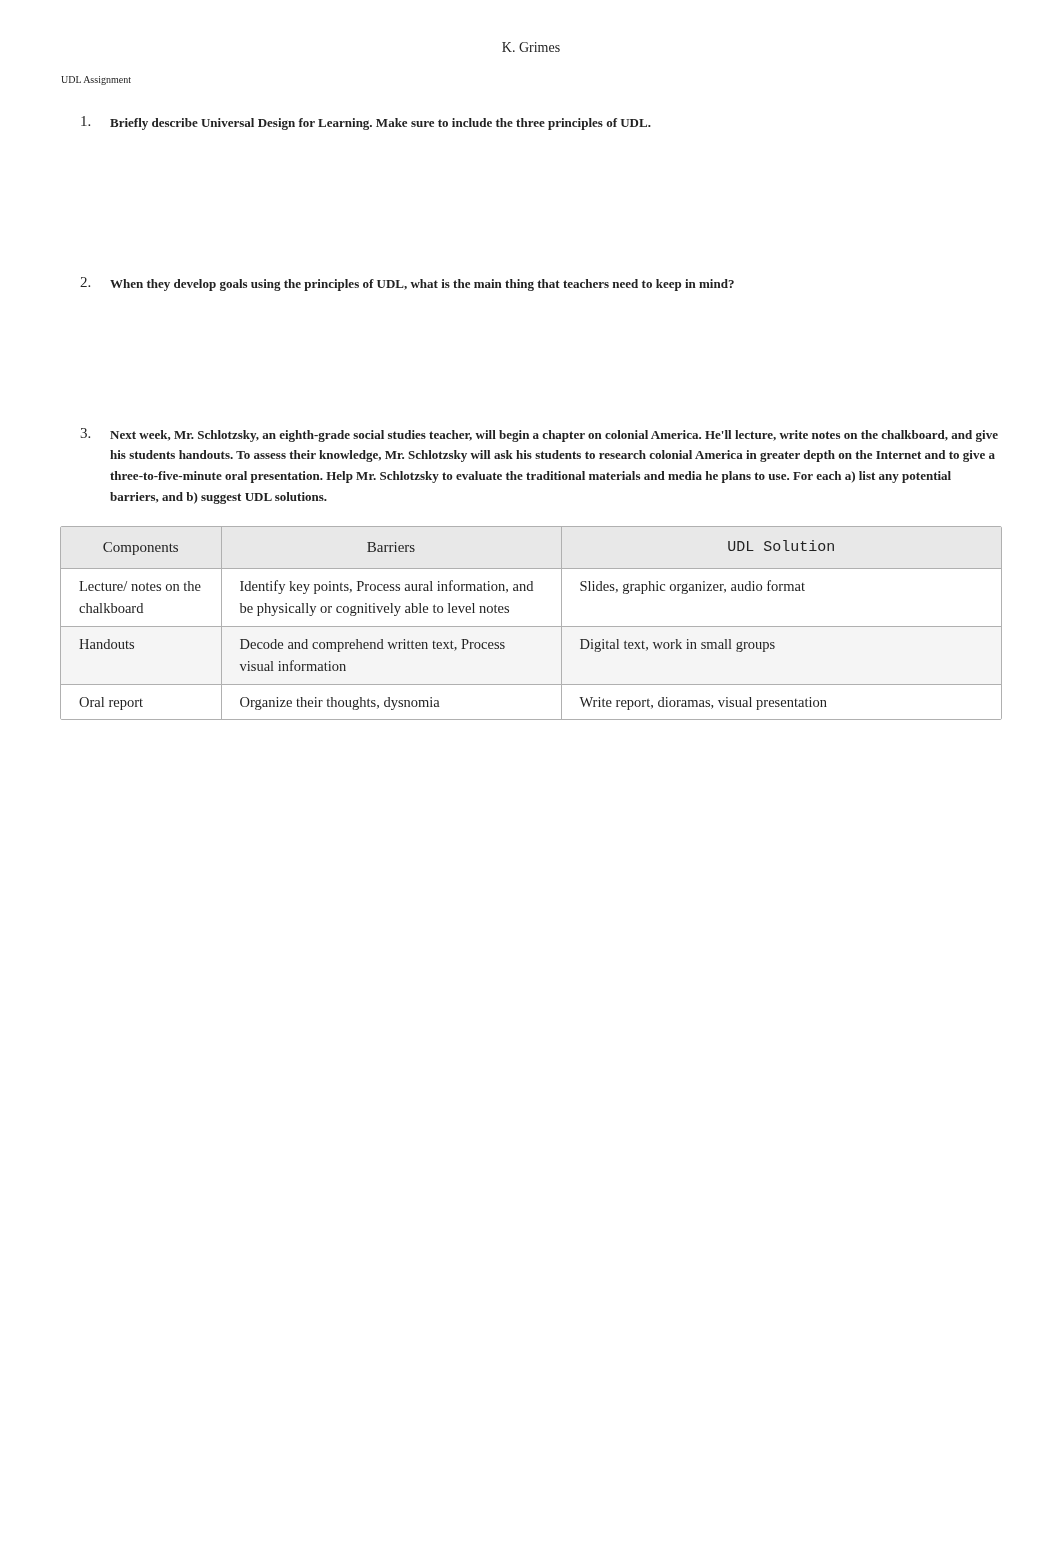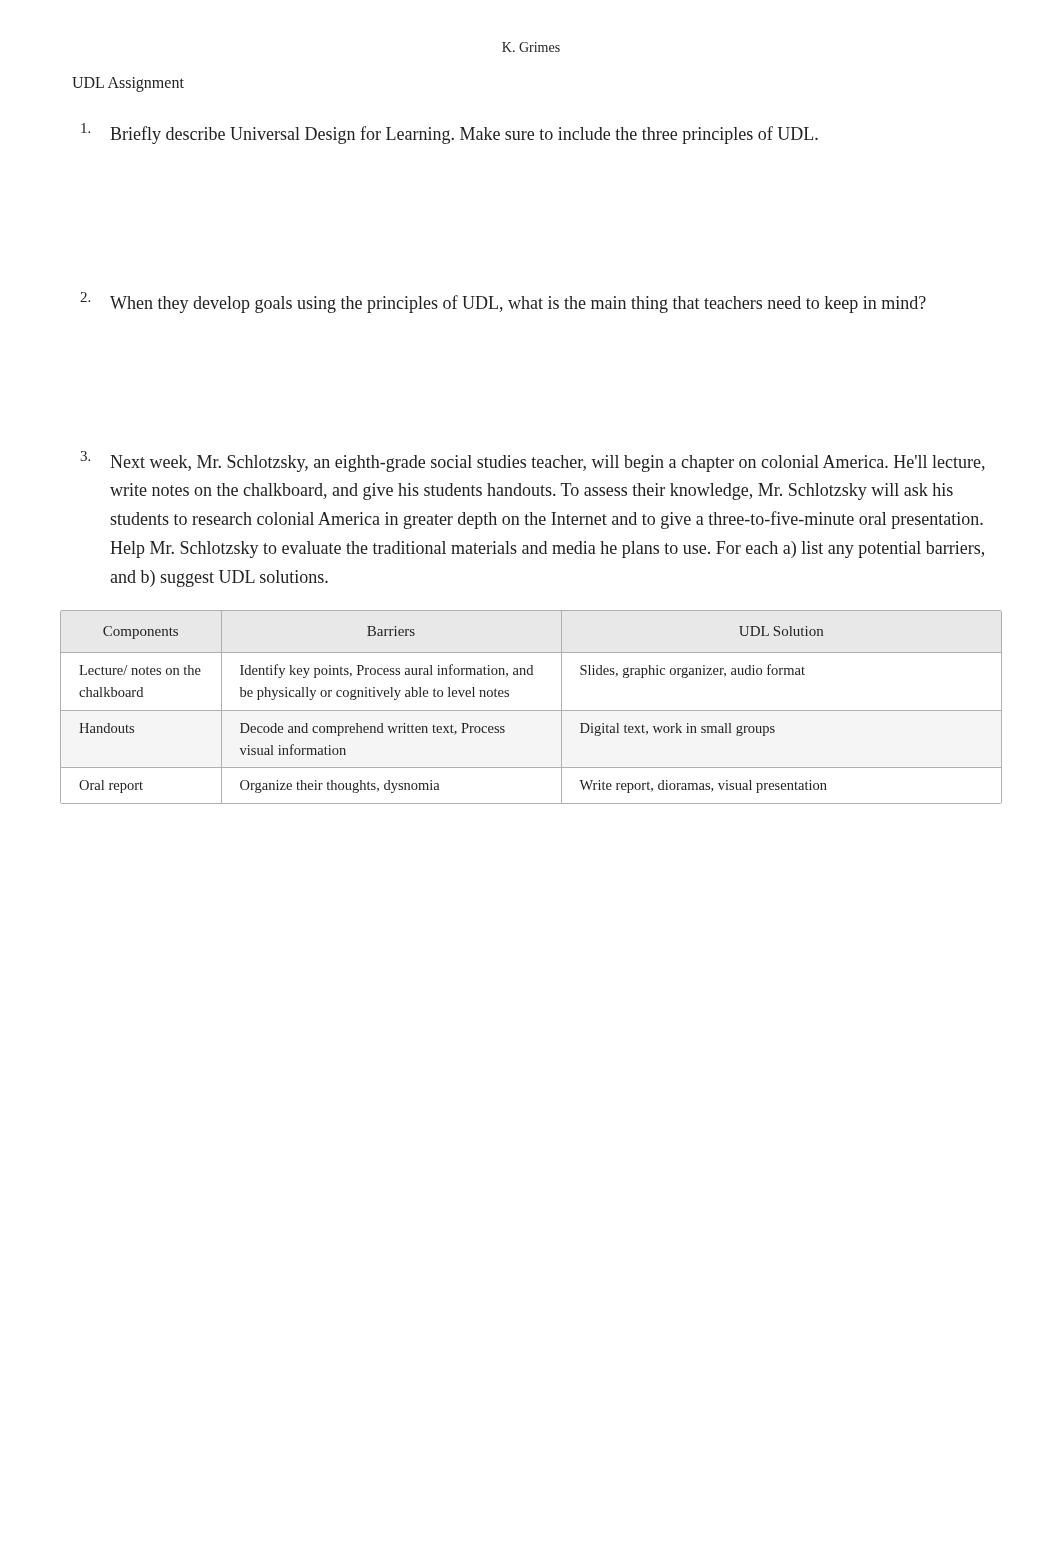--- a/index.html
+++ b/index.html
@@ -18,44 +18,45 @@
       padding: 40px 60px 60px 60px;
     }
 
     .header-right {
       text-align: center;
       font-size: 14px;
       margin-bottom: 18px;
     }
 
     .page-title {
-      font-size: 16px;
+      font-size: 10px;
       margin-bottom: 28px;
-      margin-left: 12px;
+      margin-left: 1px;
     }
 
     .question-block {
       margin-bottom: 0;
     }
 
     .question-item {
       display: flex;
       margin-bottom: 10px;
       padding-left: 20px;
     }
 
     .question-number {
       min-width: 30px;
       font-size: 15px;
     }
 
     .question-text {
-      font-size: 18px;
+      font-size: 13px;
       line-height: 1.6;
       flex: 1;
+      font-weight: bold;
     }
 
     .spacer {
       height: 130px;
     }
 
     .spacer-medium {
       height: 120px;
     }
 
@@ -116,20 +117,21 @@
     .col-components {
       width: 160px;
     }
 
     .col-barriers {
       width: 340px;
     }
 
     .col-udl {
       width: auto;
+      font-family: Liberation Mono, monospace;
     }
   </style>
 </head>
 <body>
 
 <div class="header-right">
   <span>K. Grimes</span>
 </div>
 
 <div class="page-title">UDL Assignment</div>

